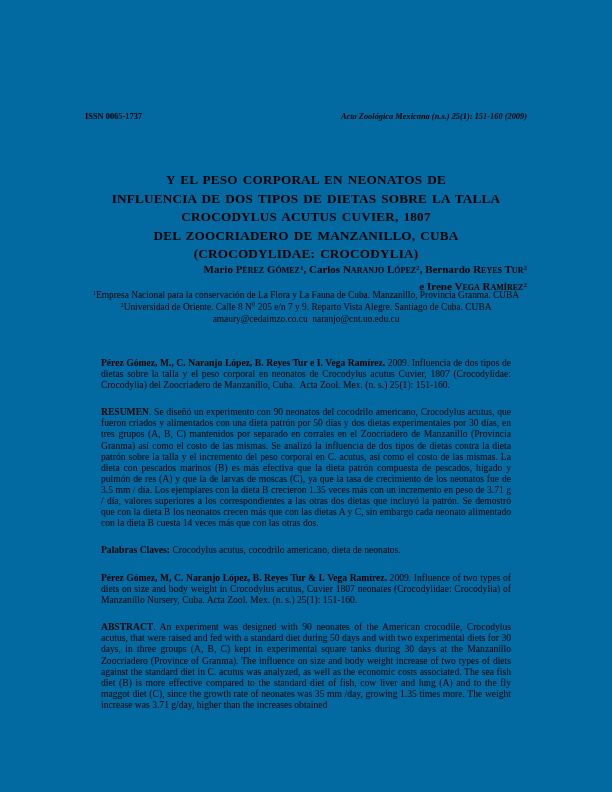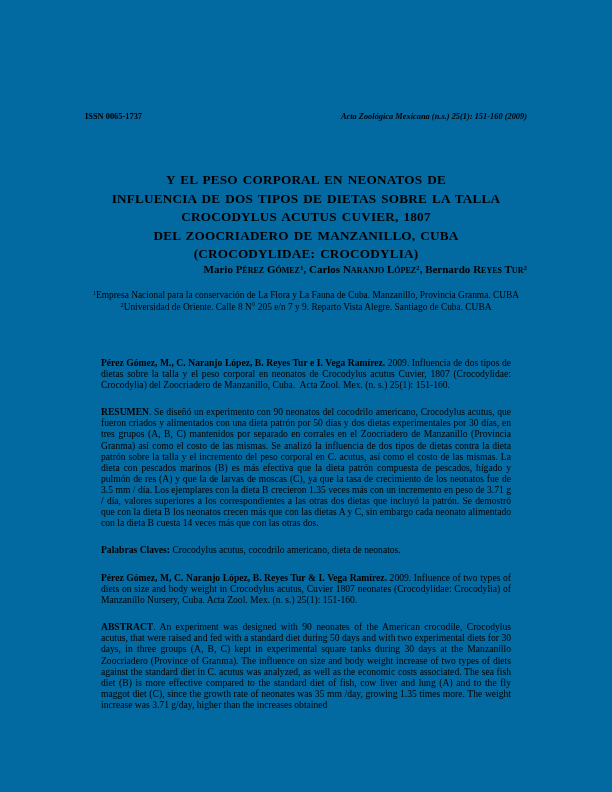--- a/index.html
+++ b/index.html
@@ -82,25 +82,27 @@
   <div class="abs title-block">
     <div><span class="rb">Y EL PESO CORPORAL EN NEONATOS DE</span></div>
     <div><span class="rb">INFLUENCIA DE DOS TIPOS DE DIETAS SOBRE LA TALLA</span></div>
     <div><span class="rb ri">CROCODYLUS ACUTUS</span><span class="rb"> CUVIER, 1807</span></div>
     <div><span class="rb">DEL ZOOCRIADERO DE MANZANILLO, CUBA</span></div>
     <div><span class="rb">(CROCODYLIDAE: CROCODYLIA)</span></div>
   </div>
 
   <div class="abs authors-block">
     <div><span class="rb">Mario </span><span class="rb rc">Pérez Gómez</span><span class="rb rs">1</span><span class="rb">, Carlos </span><span class="rb rc">Naranjo López</span><span class="rb rs">2</span><span class="rb">, Bernardo </span><span class="rb rc">Reyes Tur</span><span class="rb rs">2</span></div>
+    <div><span class="rb">e Irene </span><span class="rb rc">Vega Ramírez</span><span class="rb rs">2</span></div>
   </div>
 
   <div class="abs affil-block">
     <div><span class="rs">1</span><span>Empresa Nacional para la conservación de La Flora y La Fauna de Cuba. Manzanillo, Provincia Granma. CUBA</span></div>
     <div><span class="rs">2</span><span>Universidad de Oriente. Calle 8 N° 205 e/n 7 y 9. Reparto Vista Alegre. Santiago de Cuba. CUBA</span></div>
+    <div>amaury@cedaimzo.co.cu&nbsp; naranjo@cnt.uo.edu.cu</div>
   </div>
 
   <div class="abs text-block es-block">
     <p><span class="rb">Pérez Gómez, M., C. Naranjo López, B. Reyes Tur e I. Vega Ramírez.</span><span> 2009. Influencia de dos tipos de dietas sobre la talla y el peso corporal en neonatos de </span><span class="ri">Crocodylus acutus</span><span> Cuvier, 1807 (Crocodylidae: Crocodylia) del Zoocriadero de Manzanillo, Cuba.&nbsp; Acta Zool. Mex. (n. s.) 25(1): 151-160.</span></p>
     <p><span class="rb">RESUMEN</span><span>. Se diseñó un experimento con 90 neonatos del cocodrilo americano, </span><span class="ri">Crocodylus acutus</span><span>, que fueron criados y alimentados con una dieta patrón por 50 días y dos dietas experimentales por 30 días, en tres grupos (A, B, C) mantenidos por separado en corrales en el Zoocriadero de Manzanillo (Provincia Granma) así como el costo de las mismas. Se analizó la influencia de dos tipos de dietas contra la dieta patrón sobre la talla y el incremento del peso corporal en </span><span class="ri">C. acutus</span><span>, así como el costo de las mismas. La dieta con pescados marinos (B) es más efectiva que la dieta patrón compuesta de pescados, hígado y pulmón de res (A) y que la de larvas de moscas (C), ya que la tasa de crecimiento de los neonatos fue de 3.5 mm / día. Los ejemplares con la dieta B crecieron 1.35 veces más con un incremento en peso de 3.71 g / día, valores superiores a los correspondientes a las otras dos dietas que incluyó la patrón. Se demostró que con la dieta B los neonatos crecen más que con las dietas A y C, sin embargo cada neonato alimentado con la dieta B cuesta 14 veces más que con las otras dos.</span></p>
     <p><span class="rb">Palabras Claves: </span><span class="ri">Crocodylus acutus</span><span>, cocodrilo americano, dieta de neonatos.</span></p>
   </div>
 
   <div class="abs text-block en-block">
     <p><span class="rb">Pérez Gómez, M, C. Naranjo López, B. Reyes Tur &amp; I. Vega Ramírez.</span><span> 2009. Influence of two types of diets on size and body weight in </span><span class="ri">Crocodylus acutus</span><span>, Cuvier 1807 neonates (Crocodylidae: Crocodylia) of Manzanillo Nursery, Cuba. Acta Zool. Mex. (n. s.) 25(1): 151-160.</span></p>

